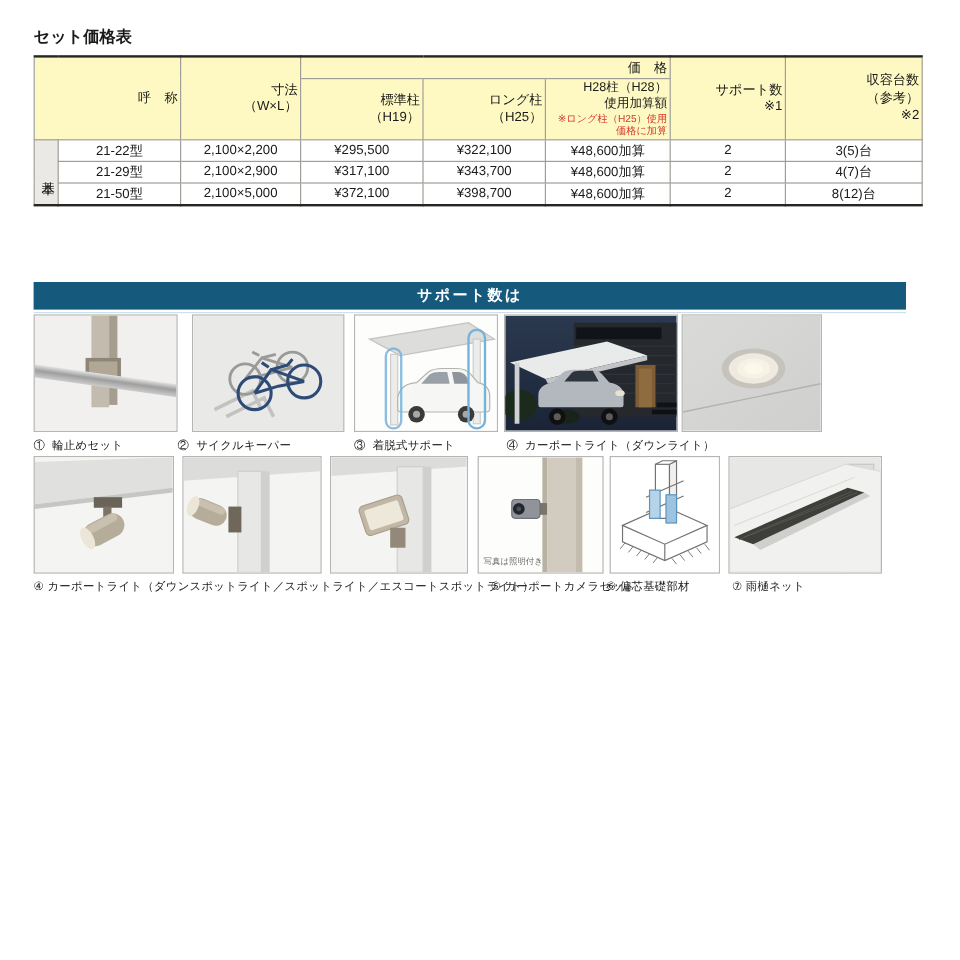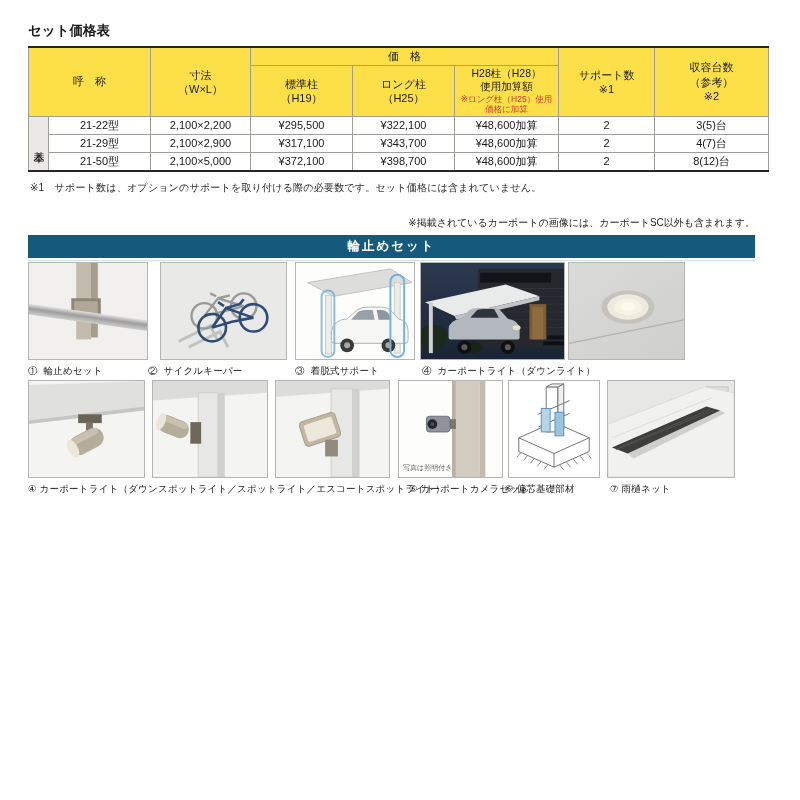--- a/index.html
+++ b/index.html
@@ -9,21 +9,21 @@
 
   .title { position:absolute; left:28px; top:22px; font-size:13.5px; font-weight:bold; }
 
   
   .price-table { position:absolute; left:28px; top:46px; width:740px;
     border-collapse:collapse; table-layout:fixed; font-size:11px;
     border-top:2px solid #262624; border-bottom:2px solid #262624;
     border-left:1px solid #97958f; border-right:1px solid #97958f; }
   .price-table th, .price-table td { border:1px solid #a09e98; text-align:center;
     vertical-align:middle; font-weight:normal; padding:1px 2px; }
-  .price-table thead th { background:#fde047; }
+  .price-table thead th { background:#fef9c3;text-align:right; }
   .price-table tbody tr:first-child td { border-top:1px solid #55534f; }
   .price-table tbody td { height:18px; background:#fff; }
   .row-price { height:18px;padding-left:48px; }
   .pre { white-space:pre-line; line-height:1.3; }
   .red-note { color:#d7392e; font-size:8.5px; line-height:1.2; margin-top:1px; white-space:pre-line; }
   .h28-label { font-size:10.5px; line-height:1.25; white-space:pre-line; }
   .group-cell { background:#eae9e5 !important; writing-mode:vertical-rl; text-orientation:upright;
     letter-spacing:1px; font-size:11px; padding:0; }
 
   
@@ -124,24 +124,22 @@
         <td>2,100×5,000</td>
         <td>¥372,100</td>
         <td>¥398,700</td>
         <td>¥48,600加算</td>
         <td>2</td>
         <td>8(12)台</td>
       </tr>
     </tbody>
   </table>
 
-  <div class="footnote fn1">※1　サポート数は、オプションのサポートを取り付ける際の必要数です。セット価格には含まれていません。</div>
-  <div class="note-right">※掲載されているカーポートの画像には、カーポートSC以外も含まれます。</div>
-
-  <div class="banner">輪止めセット</div>
+
+  <div class="banner">サポート数は</div>
   <div class="banner-underline"></div>
 
   <div class="opt-row opt-row1">
 
     <div class="opt-box r1b1">
       <svg viewBox="0 0 120 98" preserveAspectRatio="none">
         <defs>
           <linearGradient id="pipe1" x1="0" y1="0" x2="0" y2="1">
             <stop offset="0" stop-color="#e3e3e3"></stop>
               <stop offset="0.45" stop-color="#9e9e9e"></stop>

